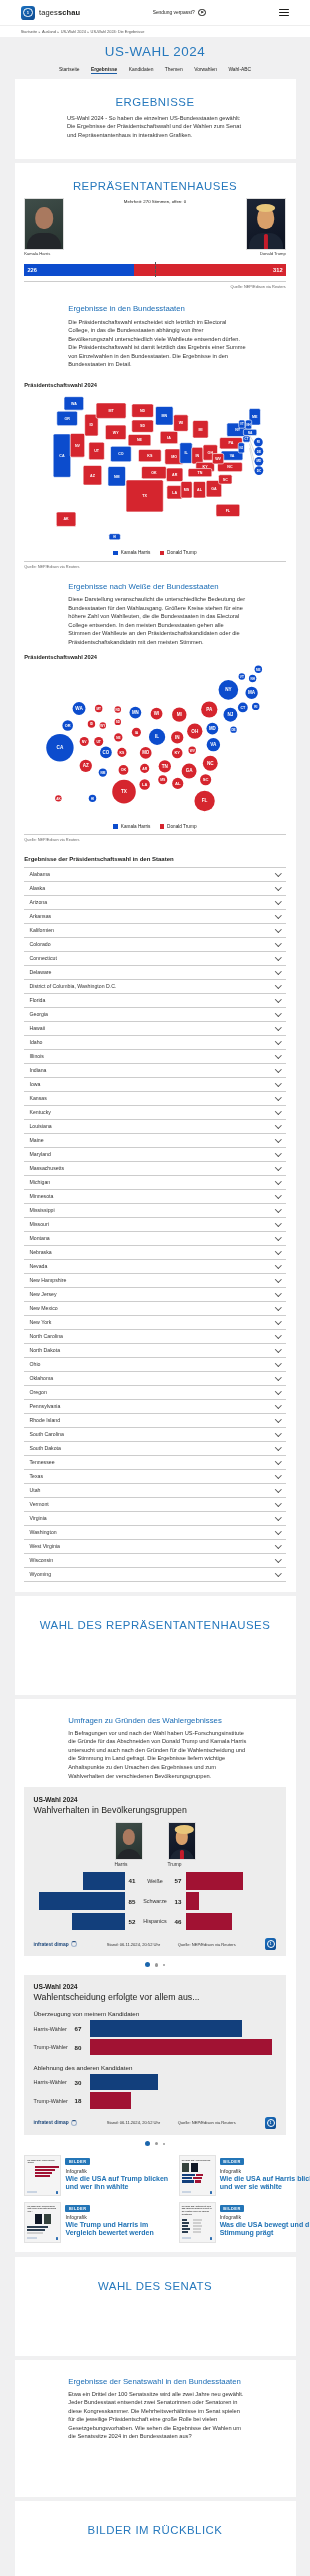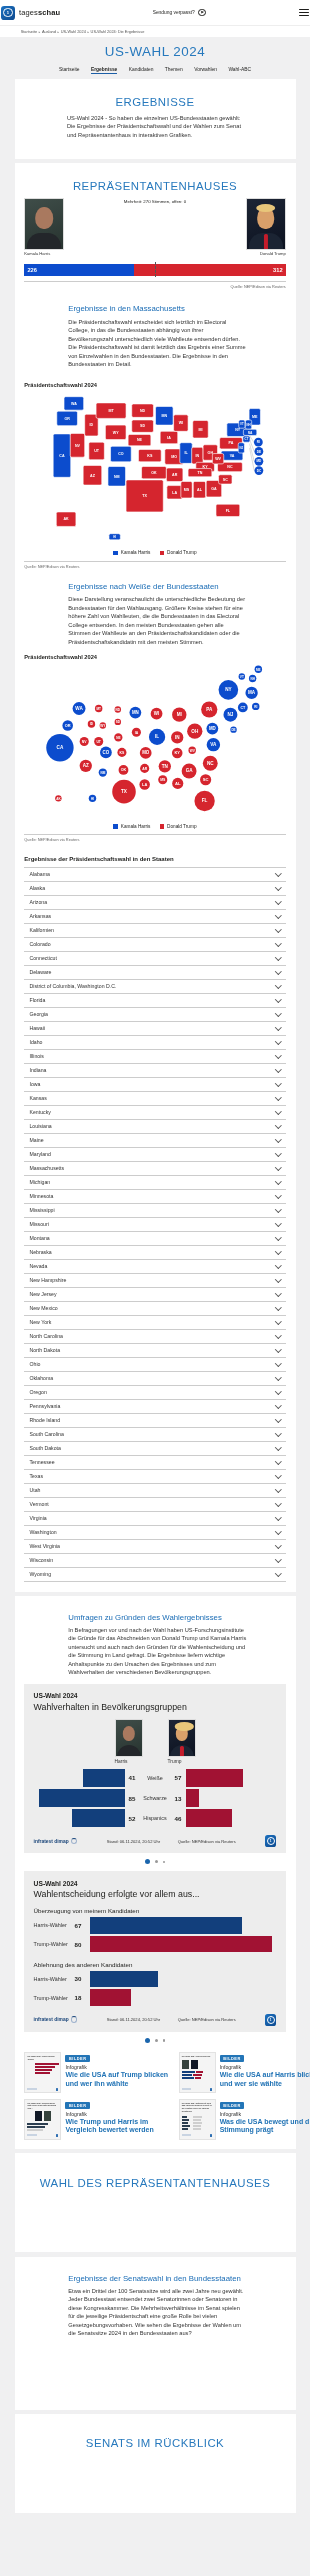--- a/index.html
+++ b/index.html
@@ -1,20 +1,20 @@
 <!DOCTYPE html>
 <html lang="de" style="font-size:8.3px"><head>
 <meta charset="utf-8">
 <style>
   html,body{margin:0;padding:0;}
   body{background:#f0f0f1;font-family:"Liberation Sans",sans-serif;color:#1d1d1b;}
   .page{width:310px;margin:0 auto;background:#f0f0f1;}
 
   
-  .topbar{background:#fff;height:25px;display:flex;align-items:center;padding:0 1px;box-sizing:border-box;}
+  .topbar{background:#fff;height:25px;display:flex;align-items:center;padding:0 21px;box-sizing:border-box;}
   .applogo{width:14px;height:14px;border-radius:3.1px;background:linear-gradient(135deg,#1c71c0,#0d4a8f);display:flex;align-items:center;justify-content:center;margin-right:4.1px;flex:0 0 auto;}
   .applogo .ring{width:7.8px;height:7.8px;border:1px solid #fff;border-radius:50%;display:flex;align-items:center;justify-content:center;color:#fff;font-size:4.1px;font-weight:bold;}
   .wordmark{font-size:7.5px;color:#1d1d1b;letter-spacing:0.1px;}
   .wordmark b{font-weight:700;}
   .topbar-center{flex:1;display:flex;align-items:center;justify-content:center;gap:3.6px;}
   .missed{font-size:4.9px;color:#1d1d1b;}
   .playbtn{width:7.8px;height:7.8px;border:0.7px solid #1d1d1b;border-radius:50%;display:flex;align-items:center;justify-content:center;font-size:3.6px;color:#1d1d1b;padding-left:0.5px;box-sizing:border-box;}
   .burger{width:10.3px;display:flex;flex-direction:column;gap:1.8px;cursor:pointer;}
   .burger span{display:block;height:1.1px;background:#1d1d1b;border-radius:0.5px;}
 
@@ -200,21 +200,21 @@
       <div class="seg red" style="background: rgb(213, 37, 46);">
           <span>312</span>
         </div>
       <div class="thresh" id="thresh" style="left: 50.1859%;"></div>
     </div>
     <div class="divider"></div>
     <div class="source right">Quelle: NEP/Edison via Reuters</div>
 
     <div style="height:13.4px;"></div>
     <div class="indent">
-      <div class="link-head">Ergebnisse in den Massachusetts</div>
+      <div class="link-head">Ergebnisse in den Bundesstaaten</div>
       <p class="body-text">Die Präsidentschaftswahl entscheidet sich letztlich im Electoral College, in das die Bundesstaaten abhängig von ihrer Bevölkerungszahl unterschiedlich viele Wahlleute entsenden dürfen. Die Präsidentschaftswahl ist damit letztlich das Ergebnis einer Summe von Einzelwahlen in den Bundesstaaten. Die Ergebnisse in den Bundesstaaten im Detail.</p>
     </div>
 
     <div class="chart-label">Präsidentschaftswahl 2024</div>
     <svg id="us-map" width="262" height="153" viewBox="0 0 506 296">
         <rect x="77" y="11" width="38" height="26" rx="3" fill="#0c4ccd" stroke="#fff" stroke-width="1.2"></rect>
         <rect x="63" y="39" width="40" height="28" rx="3" fill="#0c4ccd" stroke="#fff" stroke-width="1.2"></rect>
         <rect x="56" y="83" width="34" height="84" rx="3" fill="#0c4ccd" stroke="#fff" stroke-width="1.2"></rect>
         <rect x="89" y="82" width="28" height="46" rx="3" fill="#d5252e" stroke="#fff" stroke-width="1.2"></rect>
         <rect x="117" y="45" width="26" height="42" rx="3" fill="#d5252e" stroke="#fff" stroke-width="1.2"></rect>
@@ -657,20 +657,25 @@
           <span class="lbl">Wisconsin</span>
           <span class="chev"></span>
         </div>
         <div class="row">
           <span class="lbl">Wyoming</span>
           <span class="chev"></span>
         </div>
       </div>
   </div>
 
+  <div class="card title-card">
+    <div class="sect-title">WAHL DES REPRÄSENTANTENHAUSES</div>
+    <div class="embed-space"></div>
+  </div>
+
   <div class="card">
     <div class="indent" style="margin-top:7.2px;">
       <div class="link-head">Umfragen zu Gründen des Wahlergebnisses</div>
       <p class="body-text">In Befragungen vor und nach der Wahl haben US-Forschungsinstitute die Gründe für das Abschneiden von Donald Trump und Kamala Harris untersucht und auch nach den Gründen für die Wahlentscheidung und die Stimmung im Land gefragt. Die Ergebnisse liefern wichtige Anhaltspunkte zu den Ursachen des Ergebnisses und zum Wahlverhalten der verschiedenen Bevölkerungsgruppen.</p>
     </div>
 
     <div class="graybox">
       <div class="kicker">US-Wahl 2024</div>
       <div class="g-title">Wahlverhalten in Bevölkerungsgruppen</div>
       <div class="duo-photos">
@@ -888,31 +893,30 @@
               <i></i>
               <b></b>
             </div>
           </div>
           <div class="teaser-txt"><span class="badge">BILDER</span><div class="kick">Infografik</div><div class="t-title">Was die USA bewegt und die Stimmung prägt</div></div>
         </div>
       </div>
   </div>
 
   <div class="card title-card">
-    <div class="sect-title">WAHL DES REPRÄSENTANTENHAUSES</div>
+    <div class="sect-title">WAHL DES SENATS</div>
     <div class="embed-space"></div>
   </div>
 
-
-  <div class="card" style="height:153px;">
+  <div class="card" style="height:137px;">
     <div class="indent" style="margin-top:7.2px;">
       <div class="link-head">Ergebnisse der Senatswahl in den Bundesstaaten</div>
       <p class="body-text">Etwa ein Drittel der 100 Senatssitze wird alle zwei Jahre neu gewählt. Jeder Bundesstaat entsendet zwei Senatorinnen oder Senatoren in diese Kongresskammer. Die Mehrheitsverhältnisse im Senat spielen für die jeweilige Präsidentschaft eine große Rolle bei vielen Gesetzgebungsvorhaben. Wie sehen die Ergebnisse der Wahlen um die Senatssitze 2024 in den Bundesstaaten aus?</p>
     </div>
   </div>
 
   <div class="card title-card">
-    <div class="sect-title">SENATS IM RÜCKBLICK</div>
+    <div class="sect-title">BILDER IM RÜCKBLICK</div>
     <div class="embed-space"></div>
   </div>
 
 </div>
 
 
 </body></html>

